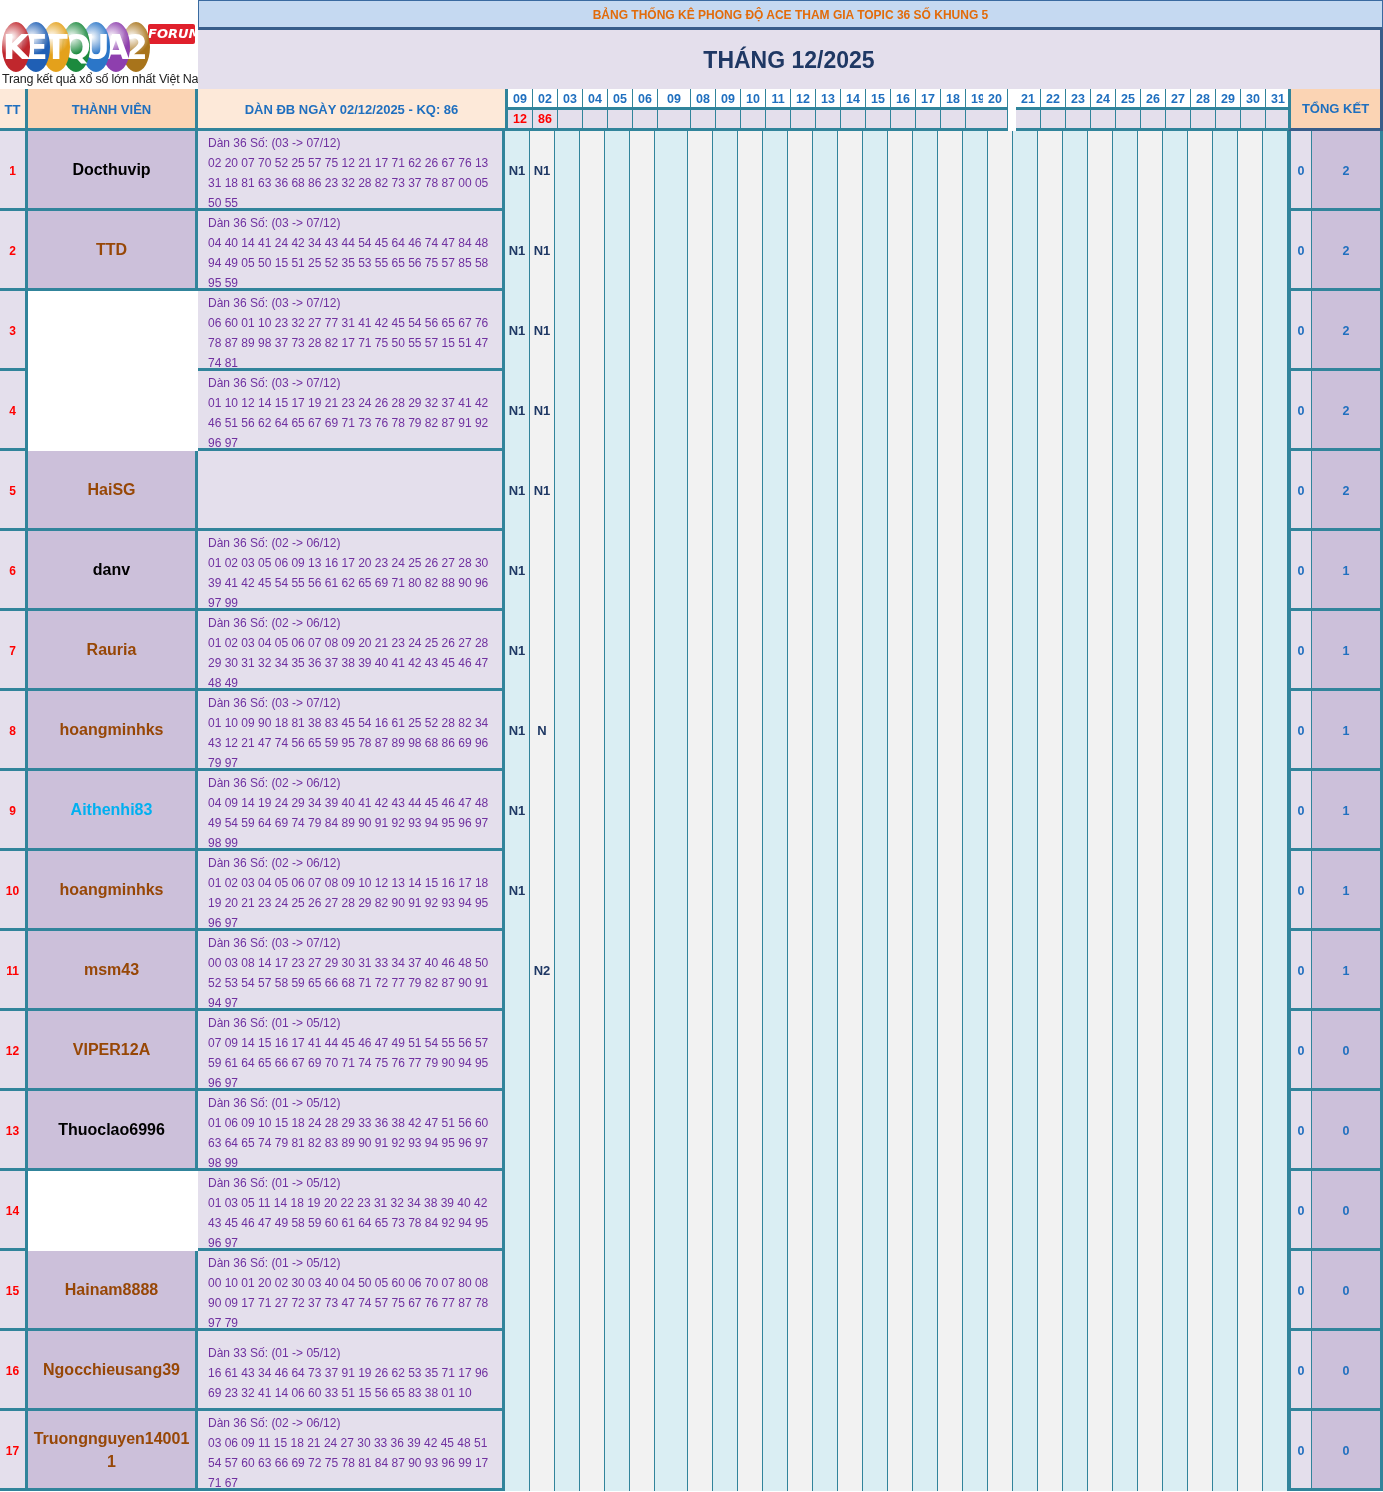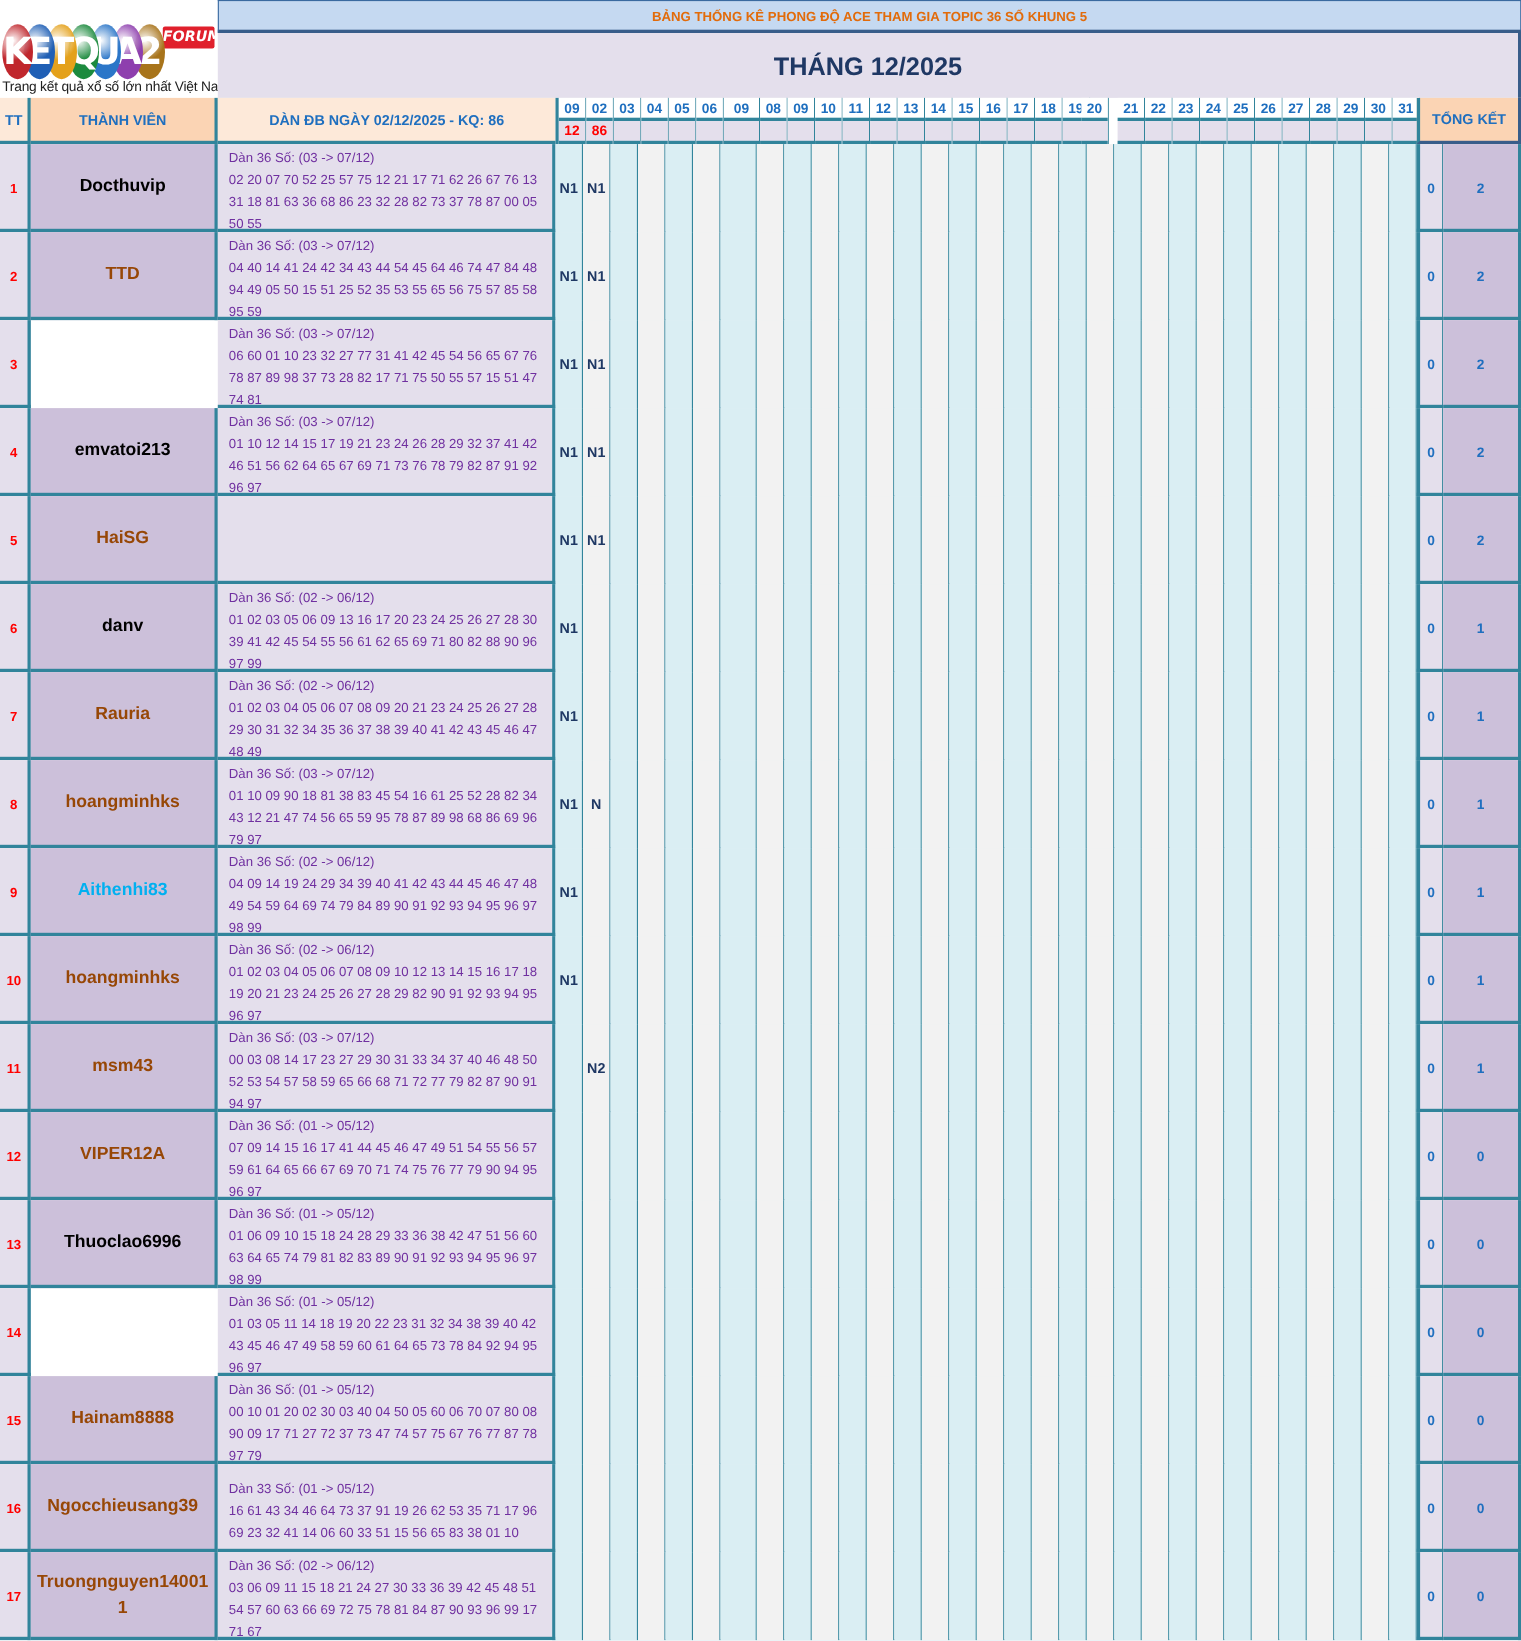--- a/index.html
+++ b/index.html
@@ -318,21 +318,20 @@
           <div class="dcell even" style="left: 683px; width: 25px;"></div>
           <div class="dcell odd" style="left: 708px; width: 25px;"></div>
           <div class="dcell even" style="left: 733px; width: 25px;"></div>
           <div class="dcell odd" style="left: 758px; width: 25px;"></div>
         </div>
         <div class="c-tk1">0</div>
         <div class="c-tk2">2</div>
       </div>
       <div class="row" style="top: 371px;">
         <div class="c-tt">4</div>
-        <div class="c-name" style="color: rgb(0, 0, 0);">emvatoi213</div>
         <div class="c-dan">
           <span class="dlabel">Dàn 36 Số: (03 -&gt; 07/12)</span>
           <span class="dnums">01 10 12 14 15 17 19 21 23 24 26 28 29 32 37 41 42 46 51 56 62 64 65 67 69 71 73 76 78 79 82 87 91 92 96 97</span>
         </div>
         <div class="c-days">
           <div class="dcell odd" style="left: 0px; width: 25px;">N1</div>
           <div class="dcell even" style="left: 25px; width: 25px;">N1</div>
           <div class="dcell odd" style="left: 50px; width: 25px;"></div>
           <div class="dcell even" style="left: 75px; width: 25px;"></div>
           <div class="dcell odd" style="left: 100px; width: 25px;"></div>

